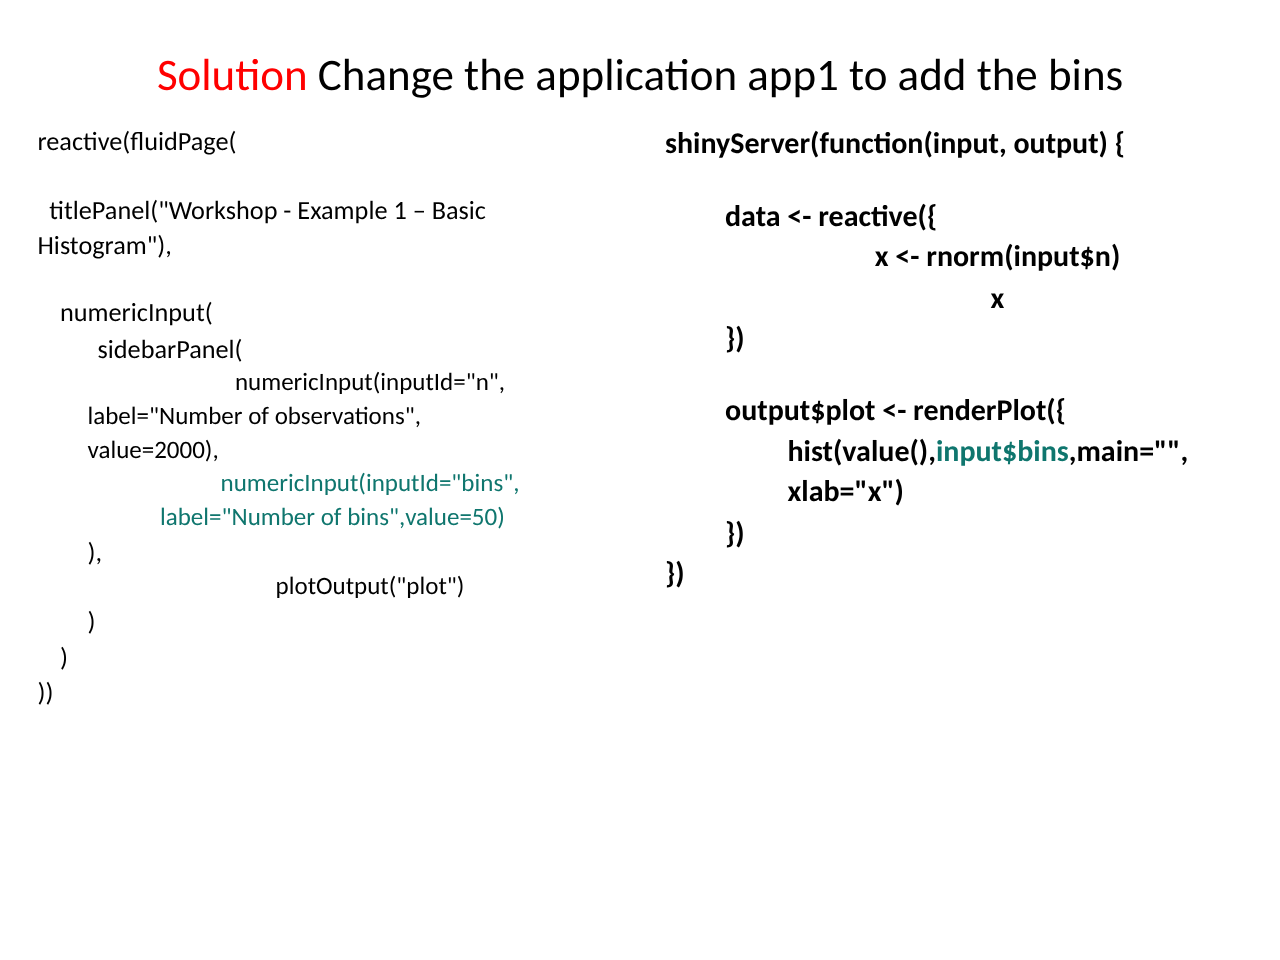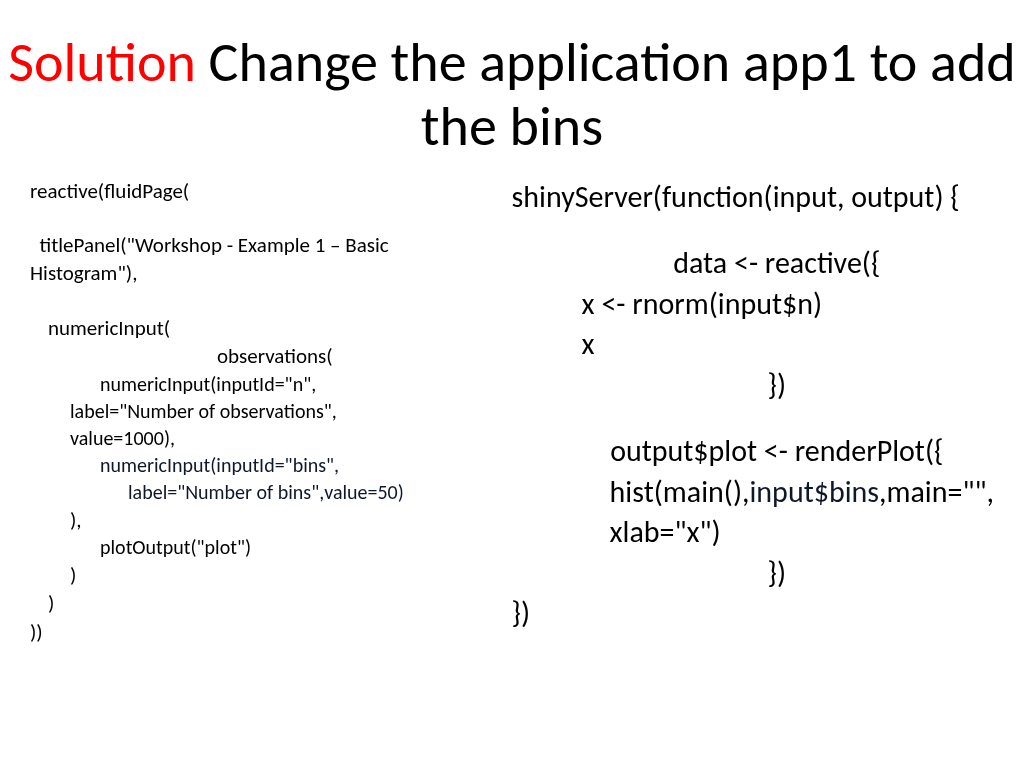--- a/index.html
+++ b/index.html
@@ -12,43 +12,43 @@
     color: #000;
   }
   .slide {
     width: 1024px;
     height: 768px;
     position: relative;
     box-sizing: border-box;
   }
   .title {
     text-align: center;
-    font-size: 56px;
+    font-size: 36px;
     font-weight: 400;
-    padding-top: 30px;
+    padding-top: 40px;
     line-height: 1.15;
   }
   .title .red { color: #ff0000; }
   .cols {
     display: flex;
     flex-direction: row;
     padding: 18px 30px 0 30px;
   }
   .col {
     flex: 1;
     font-size: 21px;
     line-height: 1.35;
   }
   .col.left { padding-right: 20px; }
-  .col.right { padding-left: 20px; font-size: 30px; }
-  .red { color: #0f172a; }
+  .col.right { padding-left: 20px; font-size: 24px; font-weight: bold; }
+  .red { color: #0f766e; }
   .i1 { padding-left: 18px; display: block; }
-  .i2 { padding-left: 48px; display: block; text-align: center; }
+  .i2 { padding-left: 48px; display: block; }
   .i2b { padding-left: 40px; display: block; }
-  .i3 { padding-left: 70px; display: block; }
+  .i3 { padding-left: 70px; display: block; text-align: center; }
   .i4 { padding-left: 98px; display: block; }
   .small { font-size: 20px; }
   .sp { height: 26px; }
 </style>
 </head>
 <body>
 
 <div class="slide">
 
   <div class="title">
@@ -57,44 +57,44 @@
 
   <div class="cols">
 
     <div class="col left">
       <span>reactive(fluidPage(</span>
       <div class="sp"></div>
       <span style="white-space:pre;">  titlePanel("Workshop - Example 1 – Basic</span><br>
       <span>Histogram"),</span>
       <div class="sp"></div>
       <span class="i1">numericInput(</span>
-      <span class="i2">observations(</span>
+      <span class="i2">sidebarPanel(</span>
       <span class="i3 small">numericInput(inputId="n",</span>
       <span class="i2b small">label="Number of observations",</span>
-      <span class="i2b small">value=1000),</span>
+      <span class="i2b small">value=2000),</span>
       <span class="i3 small red">numericInput(inputId="bins",</span>
       <span class="i4 small red">label="Number of bins",value=50)</span>
       <span class="i2b">),</span>
       <span class="i3 small">plotOutput("plot")</span>
       <span class="i2b">)</span>
       <span class="i1">)</span>
       <span>))</span>
     </div>
 
     <div class="col right">
       <span>shinyServer(function(input, output) {</span>
       <div class="sp"></div>
       <span class="i2">data &lt;- reactive({</span>
       <span class="i3">x &lt;- rnorm(input$n)</span>
       <span class="i3">x</span>
       <span class="i2">})</span>
       <div class="sp"></div>
       <span class="i2">output$plot &lt;- renderPlot({</span>
       <span class="i4">
-        <span>hist(main(),</span><span class="red">input$bins</span><span>,main="",</span>
+        <span>hist(value(),</span><span class="red">input$bins</span><span>,main="",</span>
       </span>
       <span class="i4">xlab="x")</span>
       <span class="i2">})</span>
       <span>})</span>
     </div>
 
   </div>
 </div>
 
 </body></html>

